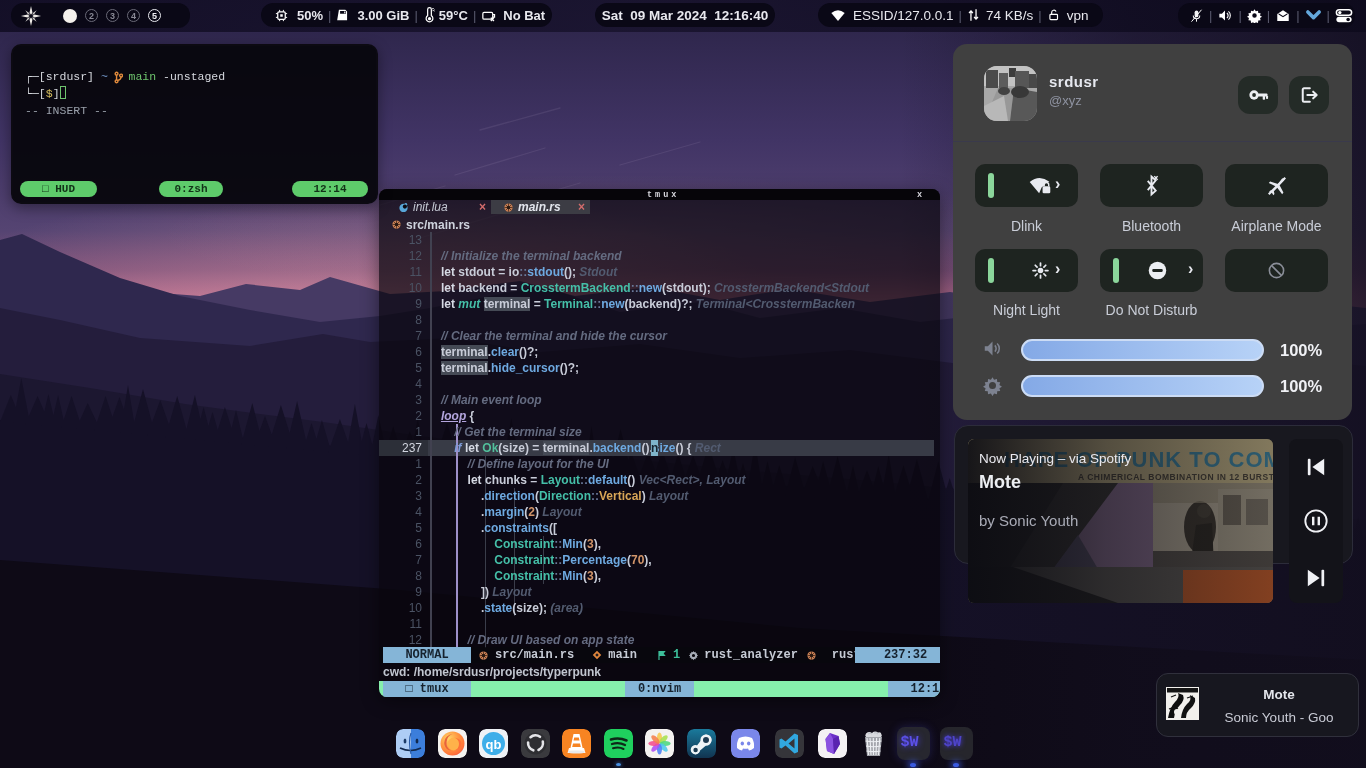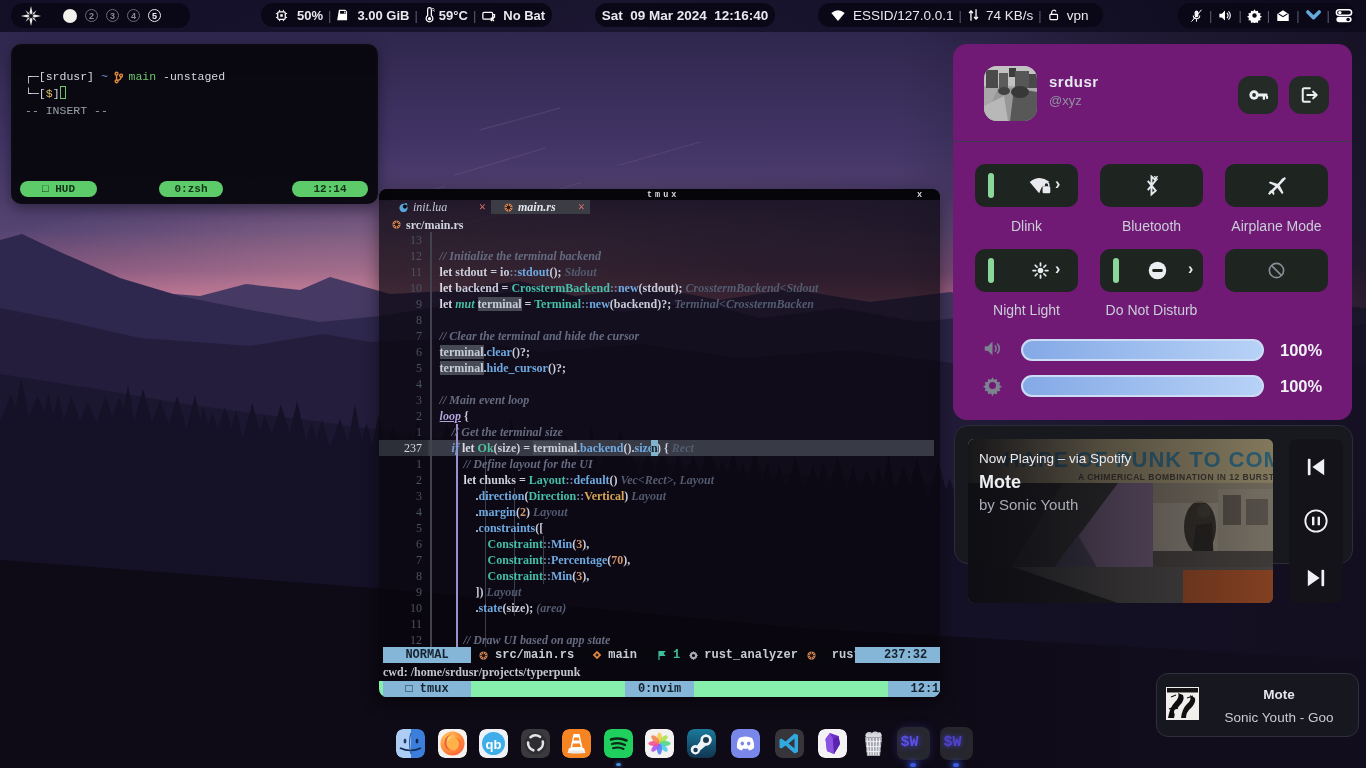--- a/index.html
+++ b/index.html
@@ -6,40 +6,40 @@
   html,body { width:1366px; height:768px; overflow:hidden; background:#0e0b16; font-family:"Liberation Sans",sans-serif; }
   .abs { position:absolute; }
   #stage { position:relative; width:1366px; height:768px; }
 
   .wsn { width:13px; height:13px; border-radius:50%; border:1.4px solid #6a6a78; color:#8a8a96; font-size:9px; font-weight:700; display:inline-flex; align-items:center; justify-content:center; margin-left:8px; }
   .wsa { border-color:#e8e8ee; color:#f0f0f4; }
 
   
   #tmuxwin { left:379px; top:189px; width:561px; height:508px; border-radius:8px; overflow:hidden; background:rgba(8,6,12,0.71); box-shadow:0 4px 18px rgba(0,0,0,0.45); }
   #tmuxtitle { position:absolute; left:0; top:0; width:561px; height:11px; background:#060509; color:#d8d8de; font-family:"Liberation Mono",monospace; font-size:8.5px; font-weight:700; }
-  .code { position:absolute; font-family:Liberation Serif, serif; font-size:12px; line-height:16px; white-space:pre; font-weight:700; }
+  .code { position:absolute; font-family:Liberation Sans, sans-serif; font-size:12px; line-height:16px; white-space:pre; font-weight:700; }
   .c { color:#646b80; font-style:italic; }
   .v { color:#525b70; font-style:italic; }
   .k { color:#7e9cd8; font-style:italic; }
   .w { color:#d6dae4; }
   .lp { color:#b3a5dd; font-style:italic; text-decoration:underline; }
   .m { color:#45bfa8; font-style:italic; }
   .t { color:#45bfa8; }
   .f { color:#6ea9e0; }
   .o { color:#6a7a9a; }
   .g { color:#52bf9c; }
   .n { color:#d2956a; }
   .e { color:#d8a657; }
   .hl { background:#454a55; }
   .guide { position:absolute; width:1px; background:#33364240; }
   .sline { position:absolute; left:0; width:561px; height:16px; background:rgba(8,8,14,0.75); font-family:"Liberation Mono",monospace; font-size:12px; font-weight:700; color:#c6cbd5; display:flex; align-items:center; }
   .bluepill { background:#85b5d7; color:#16222e; border-radius:0; font-weight:700; display:inline-flex; align-items:center; justify-content:center; height:16px; }
 
   
-  #panel { left:953px; top:44px; width:399px; height:376px; background:#701a75; border-radius:14px; }
+  #panel { left:953px; top:44px; width:399px; height:376px; background:#404040; border-radius:14px; }
   .qbtn { position:absolute; width:103px; height:43px; background:#1e2420; border-radius:10px; }
   .qlabel { position:absolute; width:103px; text-align:center; font-size:14px; color:#c9cdd7; }
   .gbar { position:absolute; width:6px; height:25px; border-radius:3px; background:#8bd69b; top:9px; }
   .chev { position:absolute; top:11px; width:16px; height:16px; color:#e8eaf0; font-size:16px; font-weight:700; }
   .slider { position:absolute; width:243px; height:22px; border-radius:11px; border:2px solid #ccdcf5; background:linear-gradient(90deg,#84a9e6,#b7d2f7); }
   .pct { position:absolute; font-size:16.5px; font-weight:700; color:#f0f1f5; }
   
   #mcard { left:954px; top:425px; width:399px; height:139px; background:#18181f; border:1px solid #2c2c3a; border-radius:14px;text-align:right; }
   
   #notif { left:1156px; top:673px; width:203px; height:64px; background:#17171f; border:1.5px solid #30303c; border-radius:12px; }
@@ -474,21 +474,21 @@
     <path d="M45,128 L150,164 L0,164 L0,128 Z" fill="#262422"></path>
     <linearGradient id="artov" x1="0" y1="0" x2="1" y2="0">
       <stop offset="0" stop-color="#0c0c12" stop-opacity="0.94"></stop>
       <stop offset="0.45" stop-color="#0c0c12" stop-opacity="0.6"></stop>
       <stop offset="1" stop-color="#0c0c12" stop-opacity="0.34"></stop>
     </linearGradient>
     <rect width="305" height="164" fill="url(#artov)"></rect>
   </svg>
   <span class="abs" style="left:24px;top:25px;font-size:13.5px;color:#e8e8ee">Now Playing – via Spotify</span>
   <span class="abs" style="left:24px;top:46px;font-size:18px;font-weight:700;color:#eceef2">Mote</span>
-  <span class="abs" style="left:24px;top:70px;font-size:15px;color:#a9abb6">by Sonic Youth</span>
+  <span class="abs" style="left:24px;top:86px;font-size:15px;color:#a9abb6">by Sonic Youth</span>
   <div class="abs" style="left:334px;top:13px;width:54px;height:164px;background:#131319;border-radius:8px">
     <svg style="position:absolute;left:16px;top:18px" width="22" height="20" viewBox="0 0 24 22" fill="#f0f1f5">
           <rect x="3" y="2" width="3" height="18" rx="1"></rect>
           <path d="M21 2 L8 11 L21 20 Z"></path>
         </svg>
     <svg style="position:absolute;left:14px;top:69px" width="26" height="26" viewBox="0 0 28 28" fill="none" stroke="#f0f1f5">
           <circle cx="14" cy="14" r="11.5" stroke-width="2"></circle>
           <path d="M11 9.5 v9 M17 9.5 v9" stroke-width="2.6"></path>
         </svg>
     <svg style="position:absolute;left:16px;top:129px" width="22" height="20" viewBox="0 0 24 22" fill="#f0f1f5">

